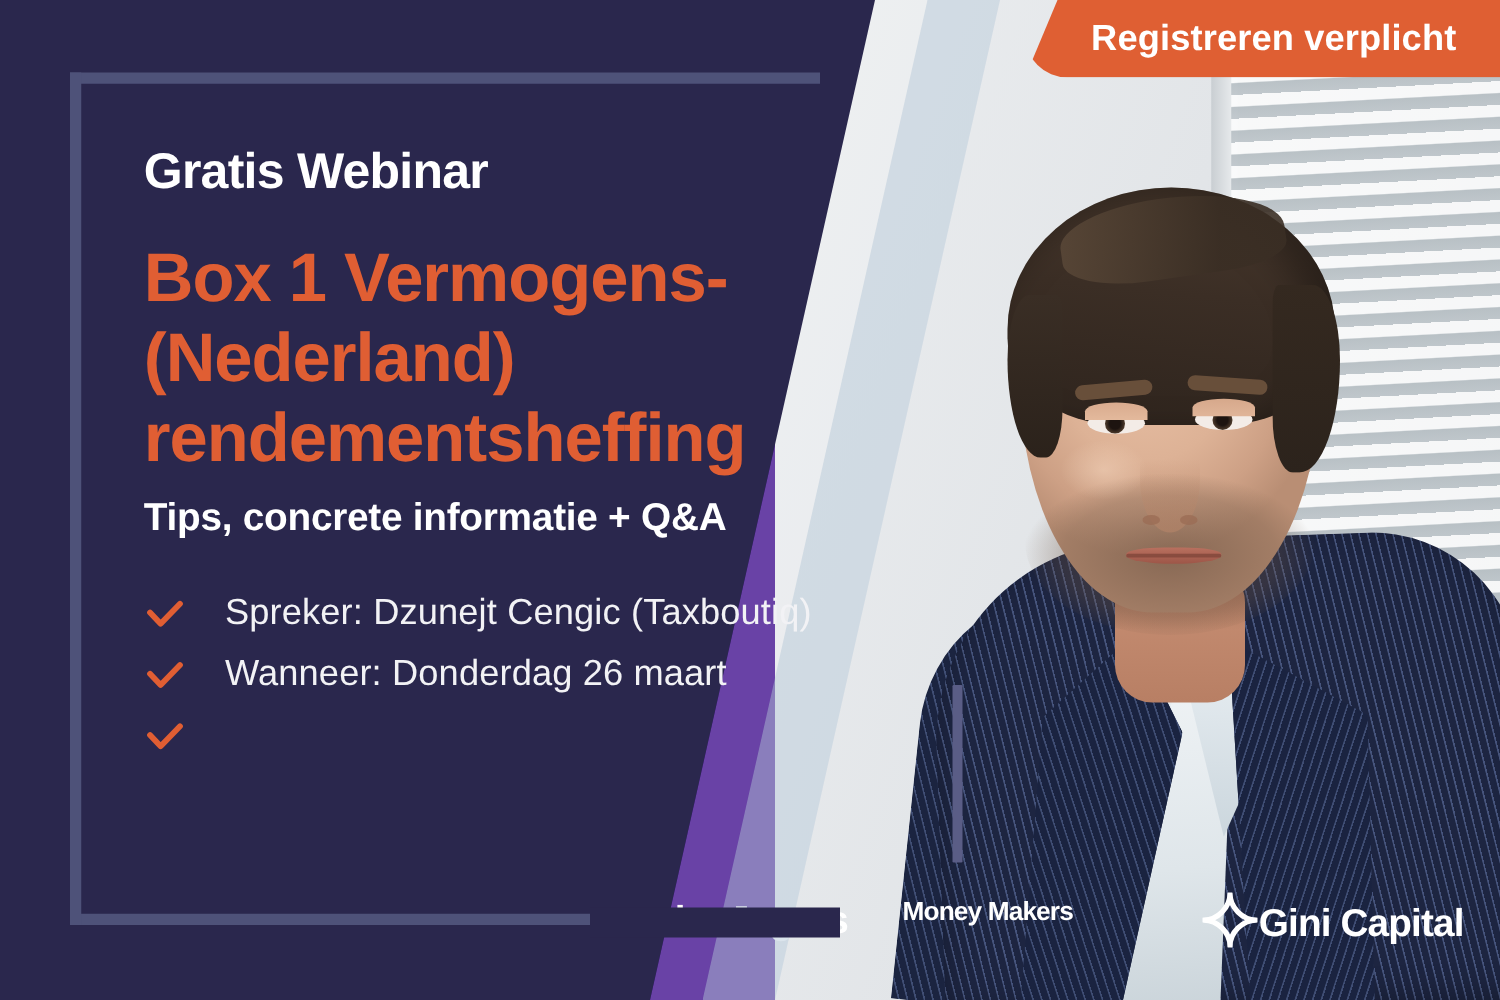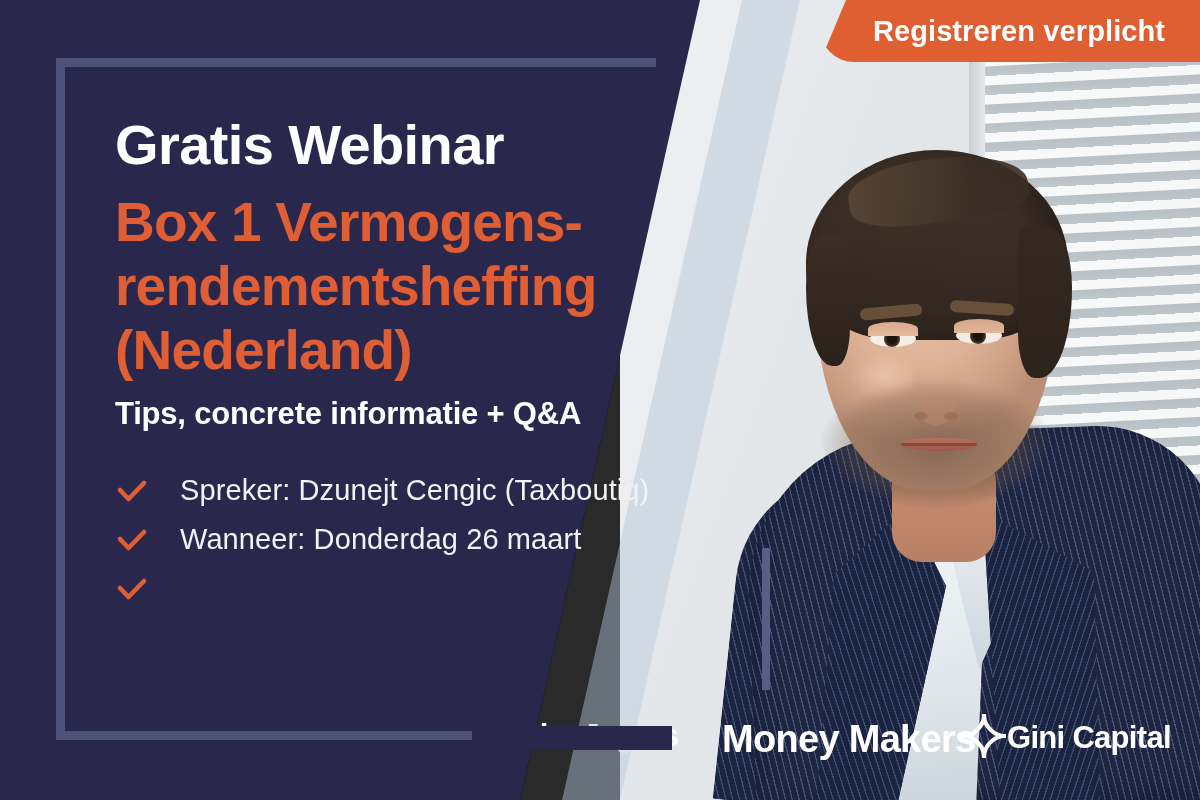--- a/index.html
+++ b/index.html
@@ -1,21 +1,21 @@
 <!DOCTYPE html>
 <html><head>
 <meta charset="utf-8">
 <style>
   html,body{margin:0;padding:0;}
   body{
     width:1200px;height:800px;overflow:hidden;
     font-family:"Liberation Sans","DejaVu Sans",sans-serif;
     background:#2a274d;
   }
-  #stage{position:relative;width:1200px;height:800px;overflow:hidden;background:#000000;}
+  #stage{position:relative;width:1200px;height:800px;overflow:hidden;background:#4c1d95;}
 
   
   .photo-wrap{
     position:absolute;left:620px;top:0;width:580px;height:800px;
     overflow:hidden;
   }
   .photo-bg{
     position:absolute;inset:0;
     background:
       linear-gradient(100deg,#e8eaec 0%,#dfe3e6 40%,#d7dbde 70%,#ccd1d5 100%);
@@ -272,21 +272,21 @@
   .badge-text{
     color:#ffffff;font-size:29px;font-weight:bold;letter-spacing:.1px;
     white-space:nowrap;
   }
 
   
   .content{position:absolute;left:115px;top:0;z-index:10;width:600px;}
 
   .kicker{
     position:absolute;top:117px;left:0;
-    color:#ffffff;font-size:56px;font-weight:bold;line-height:1;
+    color:#ffffff;font-size:40px;font-weight:bold;line-height:1;
     letter-spacing:-.6px;white-space:nowrap;
   }
   .headline{
     position:absolute;top:190px;left:0;width:585px;
     color:#e05e33;font-size:55px;font-weight:bold;line-height:64px;
     letter-spacing:-.8px;
   }
   .headline div{white-space:nowrap;}
   .subtitle{
     position:absolute;top:396px;left:0;
@@ -303,21 +303,21 @@
     display:flex;align-items:center;justify-content:center;
   }
   .bullet-text{
     color:#f2f2f5;font-size:29px;font-weight:400;letter-spacing:.1px;
     white-space:nowrap;
   }
   .logo{
     position:absolute;color:#ffffff;font-weight:bold;white-space:nowrap;
   }
   .logo-valuejagers{left:505px;top:718px;font-size:31px;letter-spacing:-.7px;}
-  .logo-moneymakers{left:722px;top:718px;font-size:38px;letter-spacing:-.7px;}
+  .logo-moneymakers{left:722px;top:718px;font-size:21px;letter-spacing:-.7px;}
   .logo-gini-wrap{
     position:absolute;left:962px;top:714px;display:flex;align-items:center;gap:1px;z-index:11;
   }
   .logo-gini-text{color:#fff;font-weight:bold;font-size:31px;letter-spacing:-.7px;white-space:nowrap;}
 </style>
 </head>
 <body>
 
 <div id="stage">
 
@@ -377,22 +377,22 @@
   <div class="badge-inner">
     <span class="badge-text">Registreren verplicht</span>
   </div>
 
   <div class="content">
 
     <div class="kicker">Gratis Webinar</div>
 
     <div class="headline">
       <div>Box 1 Vermogens-</div>
+      <div>(Nederland)</div>
       <div>rendementsheffing</div>
-      <div>(Nederland)</div>
     </div>
 
     <div class="subtitle">Tips, concrete informatie + Q&amp;A</div>
 
     <div class="bullets">
 
       <div class="bullet">
         <span class="check">
           <svg width="34" height="34" viewBox="0 0 34 34" aria-hidden="true">
             <path d="M5 16 L13.5 25 L29 9" fill="none" stroke="#e05e33" stroke-width="4.6" stroke-linecap="round" stroke-linejoin="round"></path>

